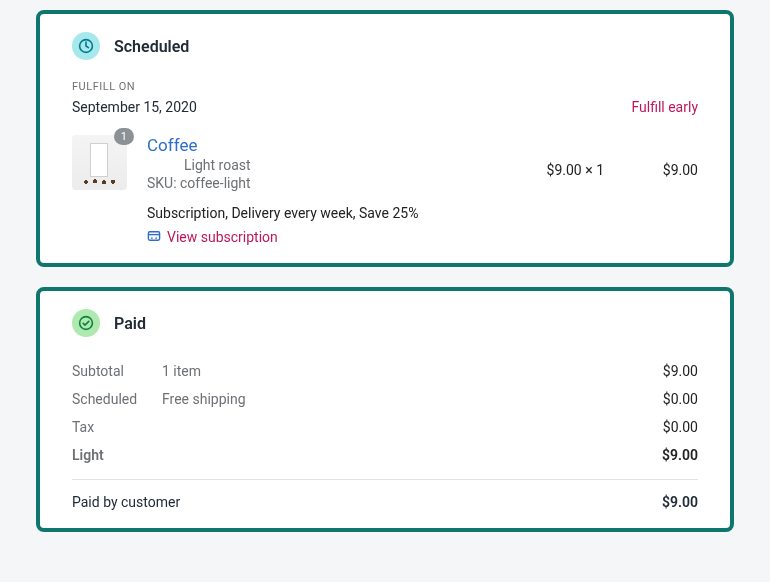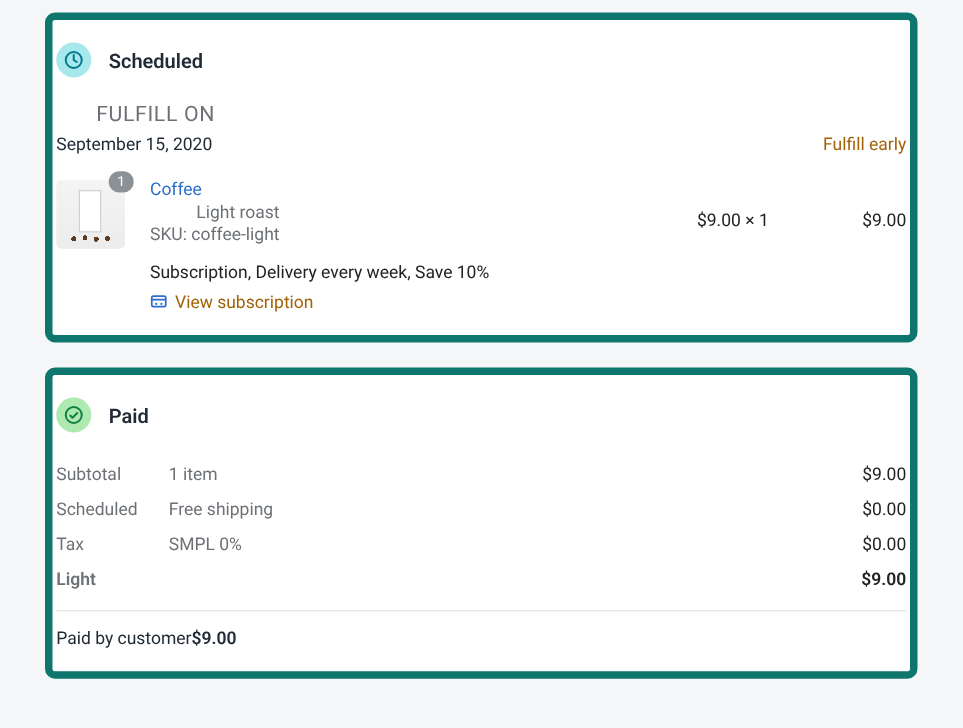--- a/index.html
+++ b/index.html
@@ -8,38 +8,38 @@
     background:#f4f6f8;
     font-family: -apple-system, BlinkMacSystemFont, "Segoe UI", Roboto, Helvetica, Arial, sans-serif;
     font-size:14px;
     color:#212b36;
     width:770px;
     height:582px;
     padding:10px 36px 0 36px;
   }
   .card {
     background:#ffffff;
-    border:6px solid #0f766e;
+    border:4px solid #0f766e;
     border-radius:8px;
-    padding:18px 3px;
+    padding:18px 32px;
     margin-bottom:20px;
   }
   .row { display:flex; align-items:center; }
   .between { justify-content:space-between; }
   .badge-circle {
     width:28px; height:28px; border-radius:50%;
     display:flex; align-items:center; justify-content:center;
     margin-right:14px;
     flex: 0 0 28px;
   }
   .badge-scheduled { background:#a7e8ec; }
   .badge-paid { background:#aee9b0; }
   .card-title { font-weight:600; font-size:16px; }
-  .small-label { font-size:17px; letter-spacing:.5px; color:#6d7175; text-transform:uppercase;margin-left:32px; }
-  .link { color:#a16207; cursor:pointer; }
+  .small-label { font-size:11px; letter-spacing:.5px; color:#6d7175; text-transform:uppercase; }
+  .link { color:#be185d; cursor:pointer; }
   .fulfill-block { margin-top:20px; }
   .line-item { display:flex; margin-top:20px; }
   .thumb-wrap { position:relative; width:55px; flex:0 0 55px; margin-right:20px;}
   .thumb {
     width:55px; height:55px;
     background:linear-gradient(#f4f4f4,#ececec);
     border-radius:4px;
     position:relative;
     overflow:hidden;
   }
@@ -55,37 +55,37 @@
                radial-gradient(circle at 80% 45%, #5a3b22 2px, transparent 2px);
   }
   .qty-badge {
     position:absolute; top:-7px; right:-7px;
     background:#8c9196; color:#fff;
     font-size:11px; line-height:1;
     padding:3px 7px;
     border-radius:10px;
   }
   .line-item-main { flex:1; }
-  .line-item-title { color:#2c6ecb; font-size:14px; cursor:pointer; }
+  .line-item-title { color:#2c6ecb; font-size:17px; cursor:pointer; }
   .line-item-sub { color:#6d7175; margin-top:2px;text-align:right; }
-  .line-item-numbers { display:flex; gap:50px; color:#202223; align-items:flex-start; padding-top:14px;}
+  .line-item-numbers { display:flex; gap:34px; color:#202223; align-items:flex-start; padding-top:14px;}
   .line-item-numbers span:last-child { min-width:60px; text-align:right; }
   .sub-desc { margin-top:14px; color:#202223; }
   .sub-link-row { display:flex; margin-top:8px; gap:6px; }
   .sub-link-row .icon { color:#2c6ecb; font-size:12px; }
   .summary .srow {
     display:flex; justify-content:space-between;
     padding:6px 0;
   }
   .summary .srow .lbl { width:90px; color:#6d7175; }
   .summary .srow .mid { flex:1; color:#6d7175; }
   .summary .srow .amt { color:#202223; }
   .total-row .lbl, .total-row .amt { font-weight:600; color:#111; }
   .divider { border-top:1px solid #e1e3e5; margin:10px 0 6px; }
-  .paid-row { display:flex; padding-top:8px; }
+  .paid-row { display:flex; justify-content:space-between; padding-top:8px; }
   .paid-row .amt { font-weight:600; }
   svg { display:block; }
   .address { color:#212b36; }
 </style>
 </head>
 <body>
 
 <div class="card">
   <div class="row between">
     <div class="row">
@@ -120,21 +120,21 @@
         <div>
           <div class="line-item-title">Coffee</div>
           <div class="line-item-sub">Light roast</div>
           <div class="line-item-sub">SKU: coffee-light</div>
         </div>
         <div class="line-item-numbers">
           <span>$9.00 × 1</span>
           <span>$9.00</span>
         </div>
       </div>
-      <div class="sub-desc">Subscription, Delivery every week, Save 10%</div>
+      <div class="sub-desc">Subscription, Delivery every week, Save 25%</div>
       <div class="sub-link-row">
         <span class="icon">
           <svg width="14" height="14" viewBox="0 0 20 20">
               <rect x="2" y="4" width="16" height="12" rx="2" fill="none" stroke="#2c6ecb" stroke-width="2"></rect>
               <path d="M2 8h16" stroke="#2c6ecb" stroke-width="2"></path>
               <circle cx="7" cy="13" r="1.2" fill="#2c6ecb"></circle>
               <circle cx="13" cy="13" r="1.2" fill="#2c6ecb"></circle>
             </svg>
         </span>
         <span class="link">View subscription</span>
@@ -159,21 +159,20 @@
     <div class="mid">1 item</div>
     <div class="amt">$9.00</div>
   </div>
   <div class="srow">
     <div class="lbl">Scheduled</div>
     <div class="mid">Free shipping</div>
     <div class="amt">$0.00</div>
   </div>
   <div class="srow">
     <div class="lbl">Tax</div>
-    <div class="mid">SMPL 0%</div>
     <div class="amt">$0.00</div>
   </div>
   <div class="srow total-row">
     <div class="lbl">Light</div>
     <div class="mid"></div>
     <div class="amt">$9.00</div>
   </div>
 
   <div class="divider"></div>
 

